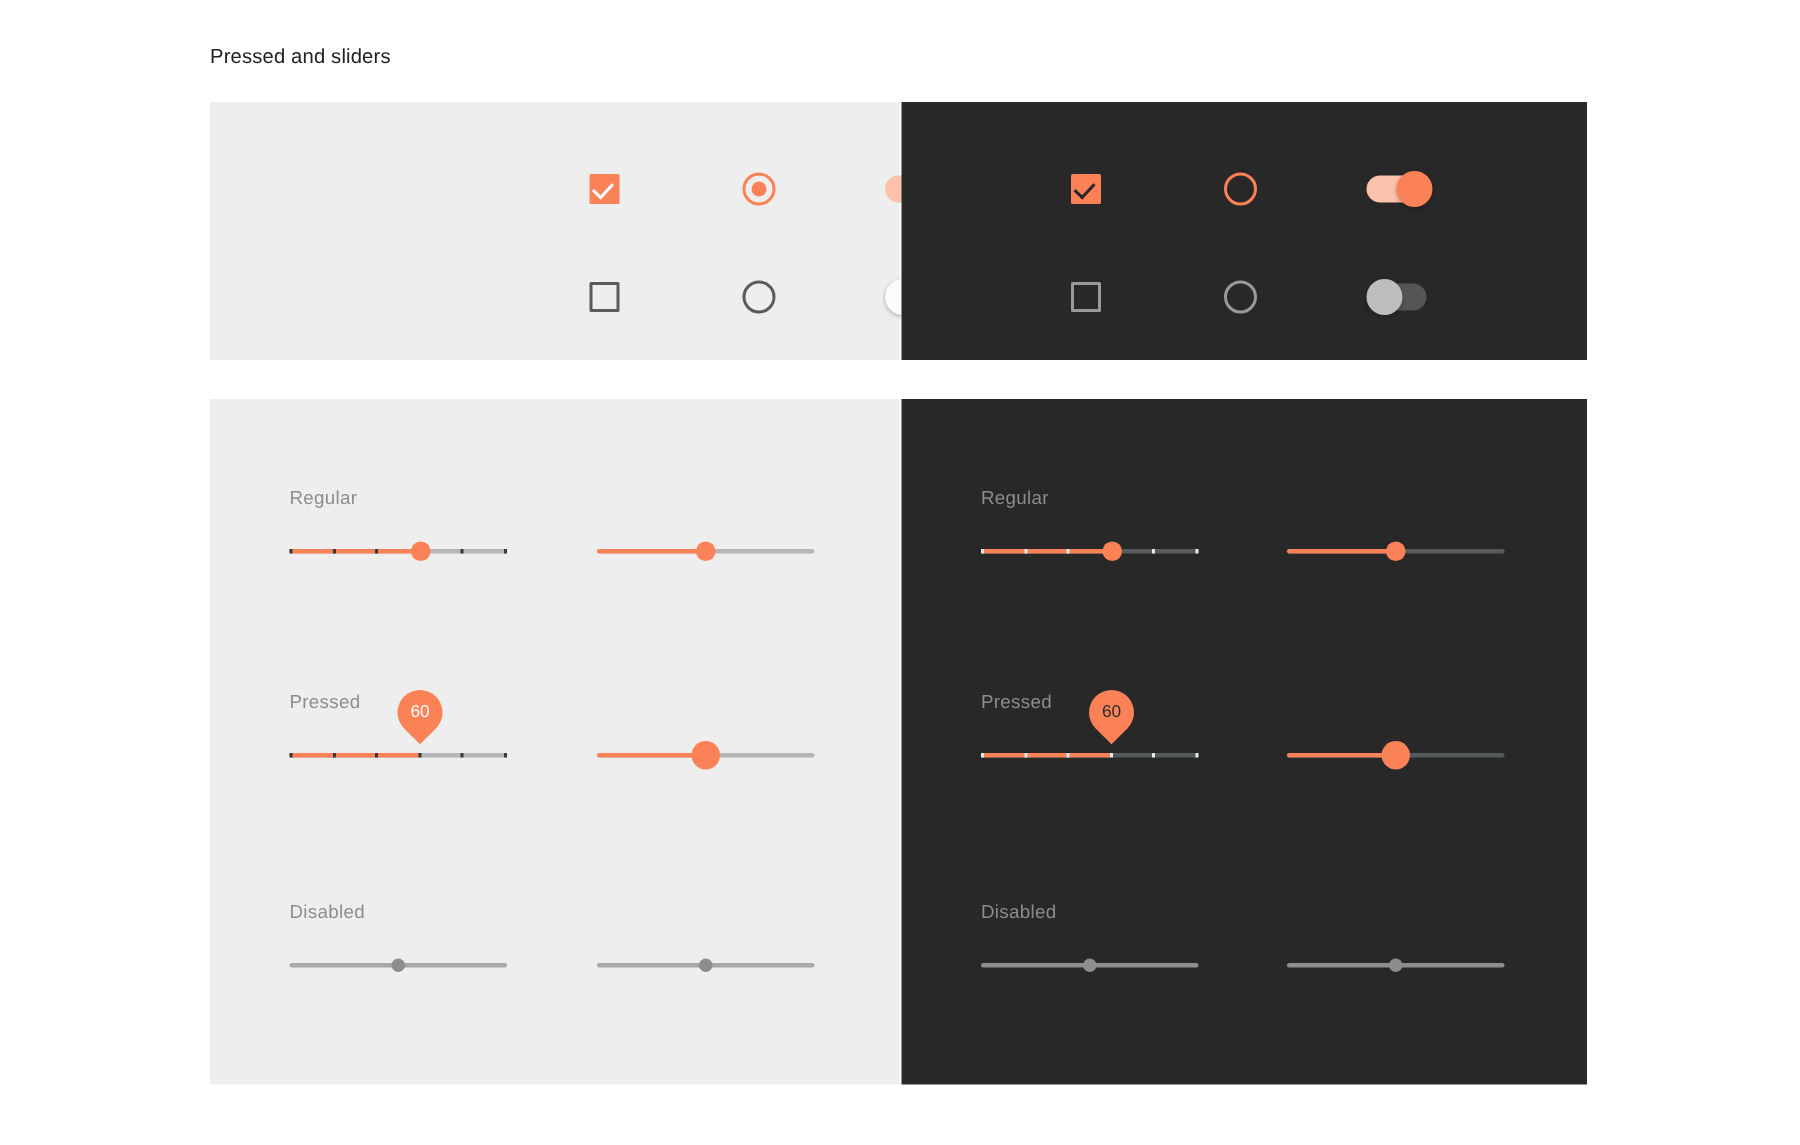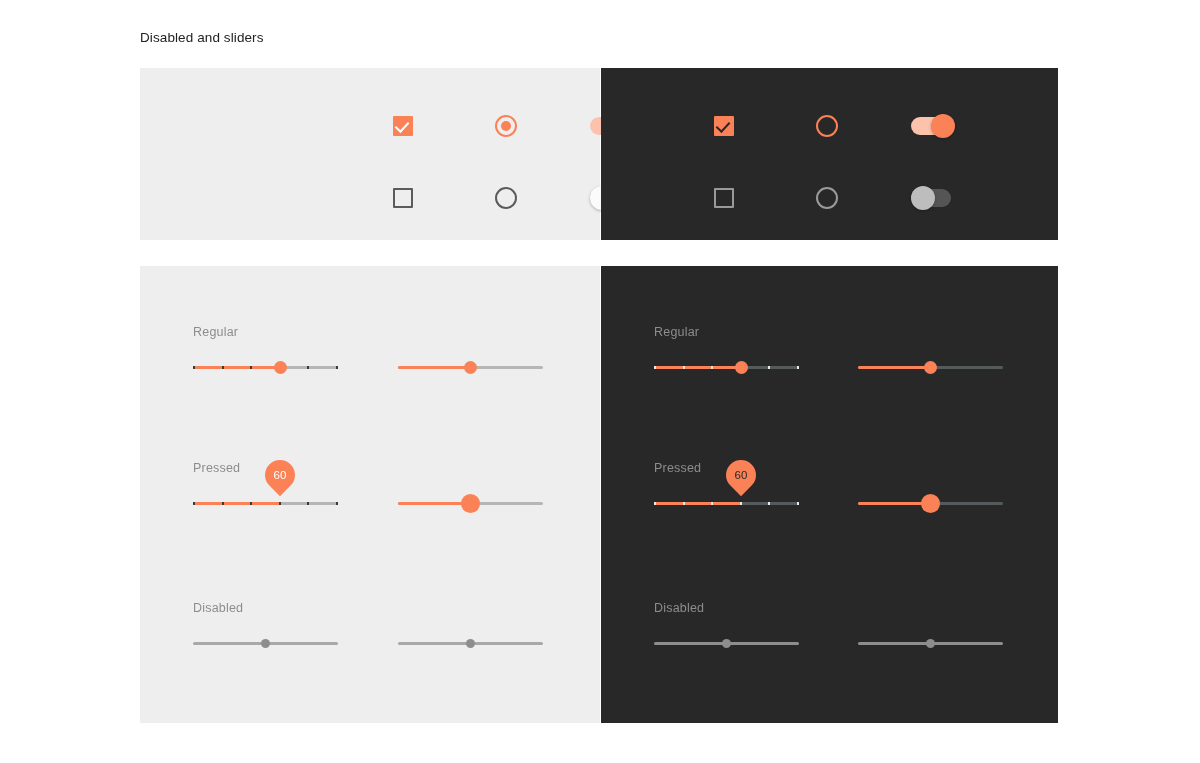--- a/index.html
+++ b/index.html
@@ -238,21 +238,21 @@
     justify-content: center;
     transform: rotate(45deg);
     font-size: 11.5px;
     color: #ffffff;
   }
   .pin.dk .pin-text { color: #2a2a2a; }
 </style>
 </head>
 <body>
 
-<div id="page-title">Disabled and sliders</div>
+<div id="page-title">Pressed and sliders</div>
 
 <div class="panel light" id="controls-light">
   <div class="ctrl-grid">
 
     <div class="ctrl-cell col-1 row-on">
       <div class="checkbox on"></div>
     </div>
     <div class="ctrl-cell col-2 row-on">
       <div class="radio on"></div>
     </div>

